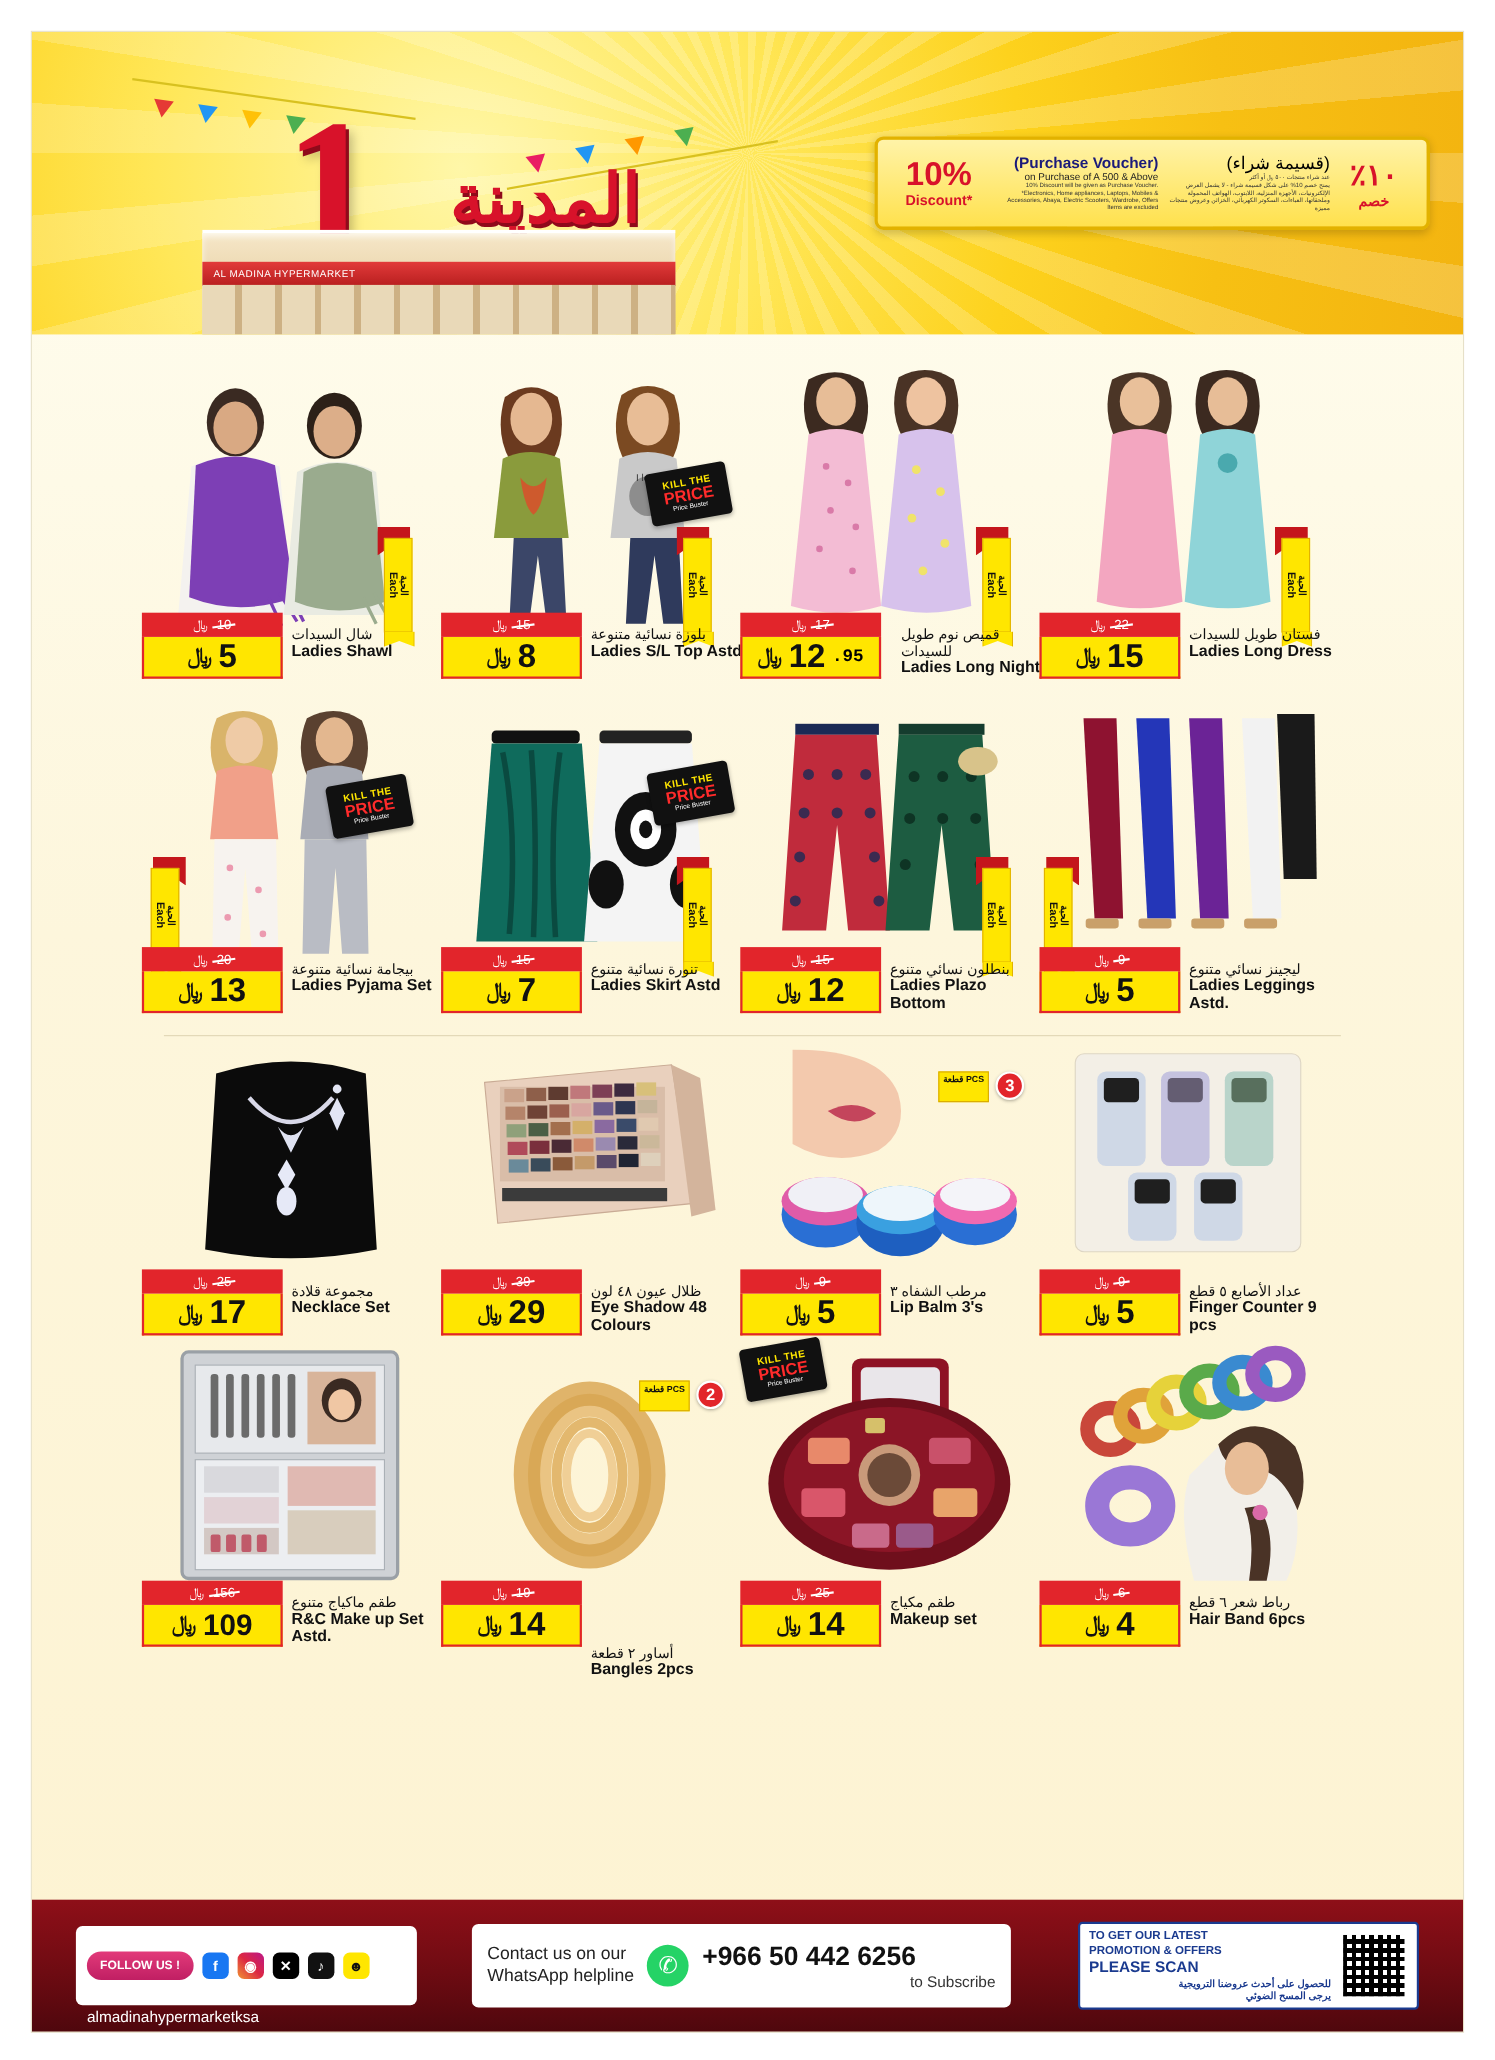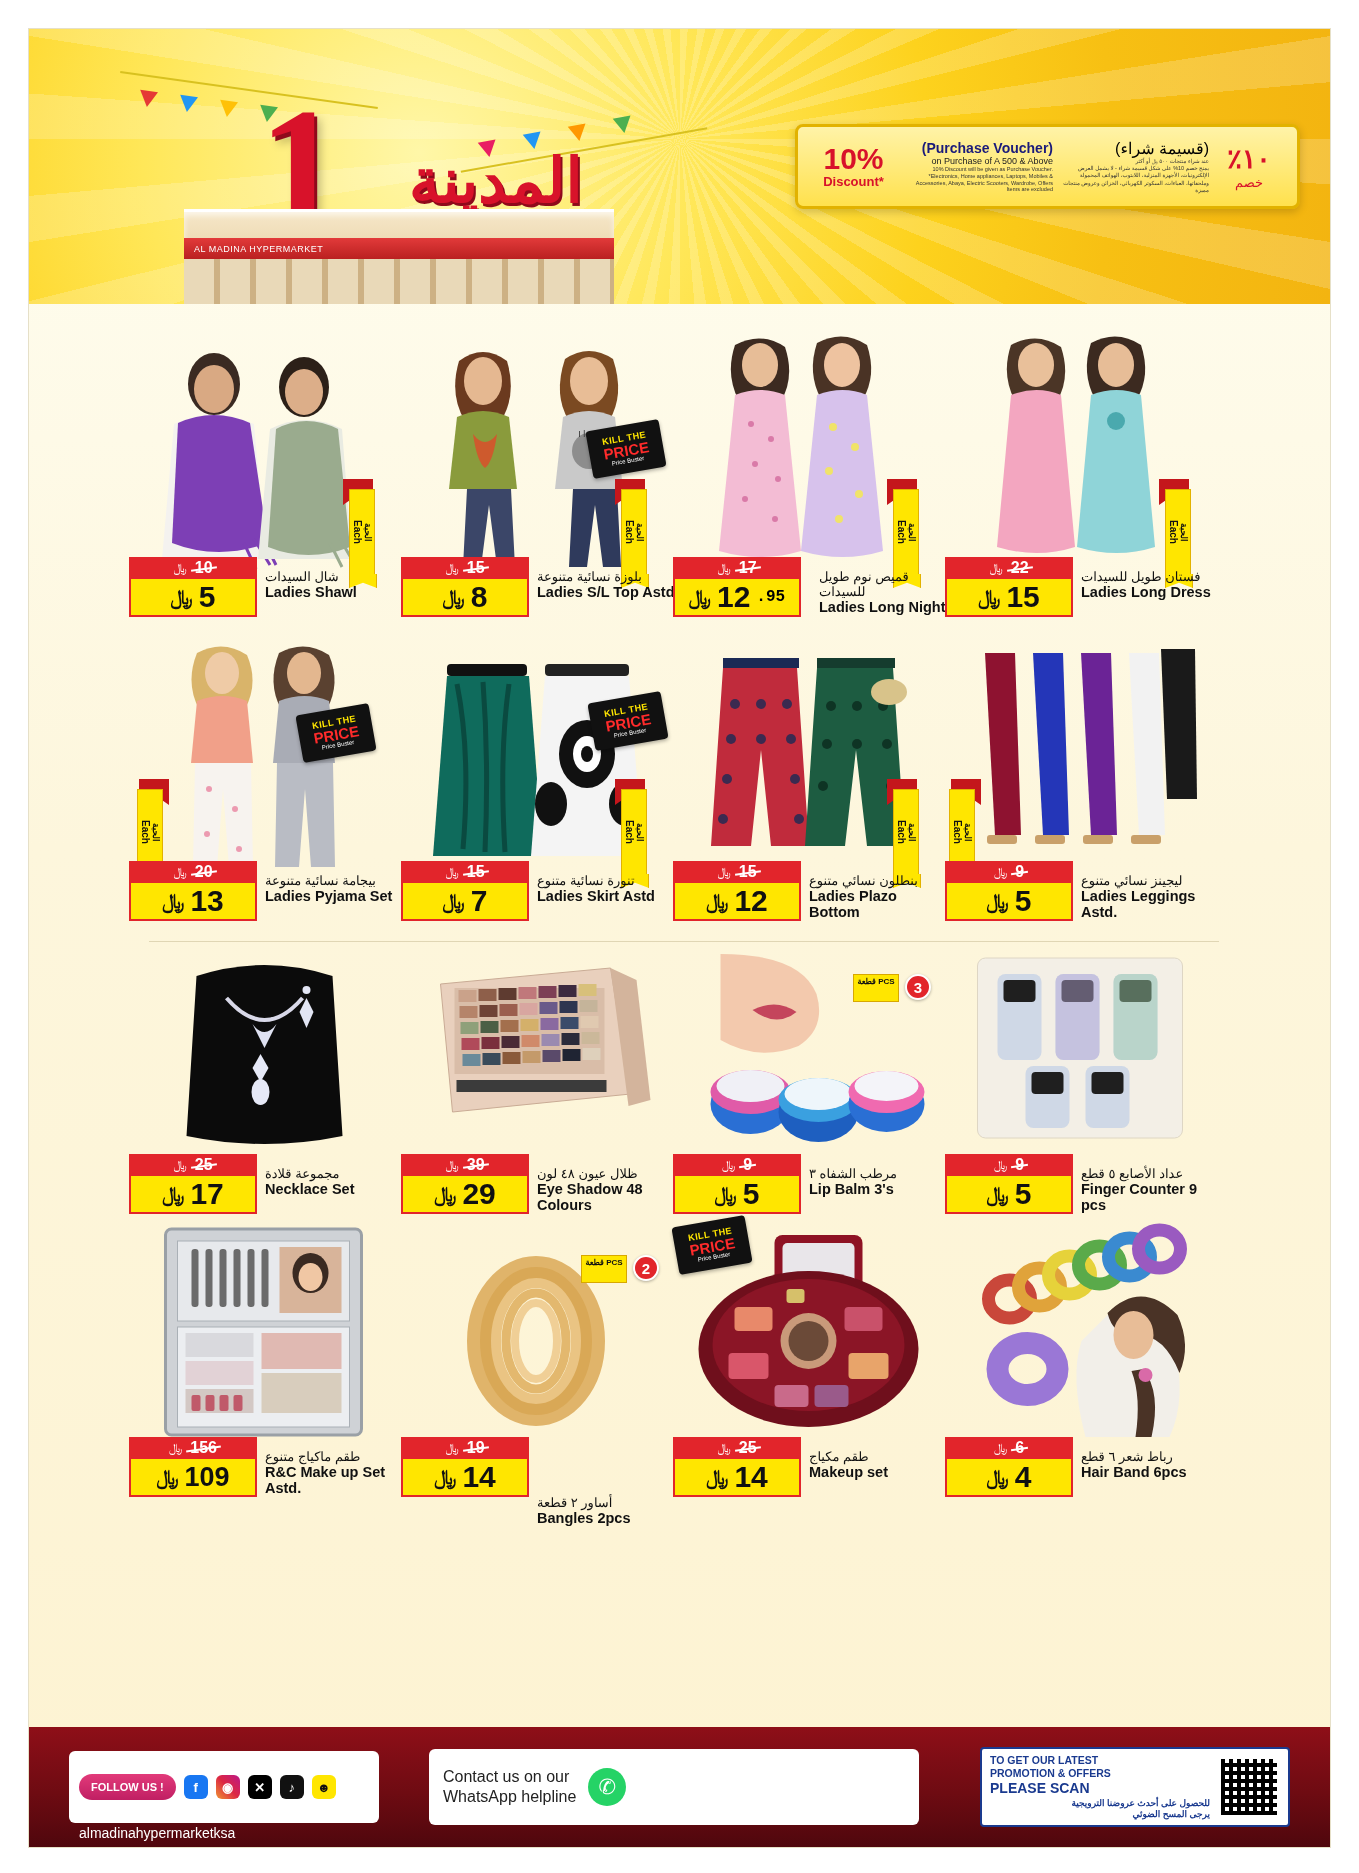--- a/index.html
+++ b/index.html
@@ -73,33 +73,33 @@
     display:flex; align-items:center; padding:4px 8px;
   }
   .voucher .pct { font-size:30px; font-weight:bold; color:#d8122a; line-height:1; }
   .voucher .disc { font-size:13px; font-weight:bold; color:#d8122a; }
   .voucher .mid { flex:1; padding:0 6px; text-align:right; }
   .voucher .mid .pv { font-size:14px; font-weight:bold; color:#1a1a7a; }
   .voucher .mid .cond { font-size:9px; color:#222; }
   .voucher .mid .tiny { font-size:5.5px; color:#333; line-height:1.25; }
   .voucher .tiny-ar { font-size:5.5px; color:#333; direction:rtl; line-height:1.3; }
   .voucher .ar-pct { font-size:27px; font-weight:bold; color:#d8122a; direction:rtl; }
-  .voucher .ar-disc { font-size:13px; font-weight:normal; color:#d8122a; direction:rtl;text-align:center; }
+  .voucher .ar-disc { font-size:13px; font-weight:bold; color:#d8122a; direction:rtl;text-align:center; }
   .cell { position:relative; }
 
   .photo { position:absolute; left:50%; transform:translateX(-50%); }
 
   
   .tag { position:absolute; display:flex; flex-direction:column; width:128px; }
   .tag .old {
     height:22px; background:#e2252b; display:flex; align-items:center; justify-content:center; gap:8px;
     color:#fff; position:relative;
   }
   .tag .old .sr { font-size:12px; }
-  .tag .old .oldval { font-size:16px; font-weight:bold; position:relative; }
+  .tag .old .oldval { font-size:12px; font-weight:normal; position:relative; }
   .tag .old .oldval::after {
     content:""; position:absolute; left:-4px; right:-4px; top:52%; height:2px; background:#fff; transform:rotate(-8deg);
   }
   .tag .now {
     height:38px; background:#ffe600; display:flex; align-items:center; justify-content:center; gap:6px;
     border:2px solid #e2252b; border-top:none;
   }
   .tag .now .sr2 { font-size:20px; font-weight:bold; color:#111; }
   .tag .now .val { font-size:30px; font-weight:bold; color:#111; line-height:1; }
 
@@ -878,20 +878,24 @@
       <div class="sicon" style="background:#ffe600;color:#111;">☻</div>
     </div>
     <div class="handle">almadinahypermarketksa</div>
 
     <div class="wa-box">
       <div class="wa-text">
         <div>Contact us on our</div>
         <div>WhatsApp helpline</div>
       </div>
       <div class="wa-circle">✆</div>
+      <div style="flex:1;">
+        <div class="wa-num">+966 50 442 6256</div>
+        <div class="wa-sub">to Subscribe</div>
+      </div>
     </div>
 
     <div class="scan-box">
       <div class="scan-txt">
         <div>TO GET OUR LATEST</div>
         <div>PROMOTION &amp; OFFERS</div>
         <div class="big">PLEASE  SCAN</div>
         <div class="ar">للحصول على أحدث عروضنا الترويجية</div>
         <div class="ar">يرجى المسح الضوئي</div>
       </div>

